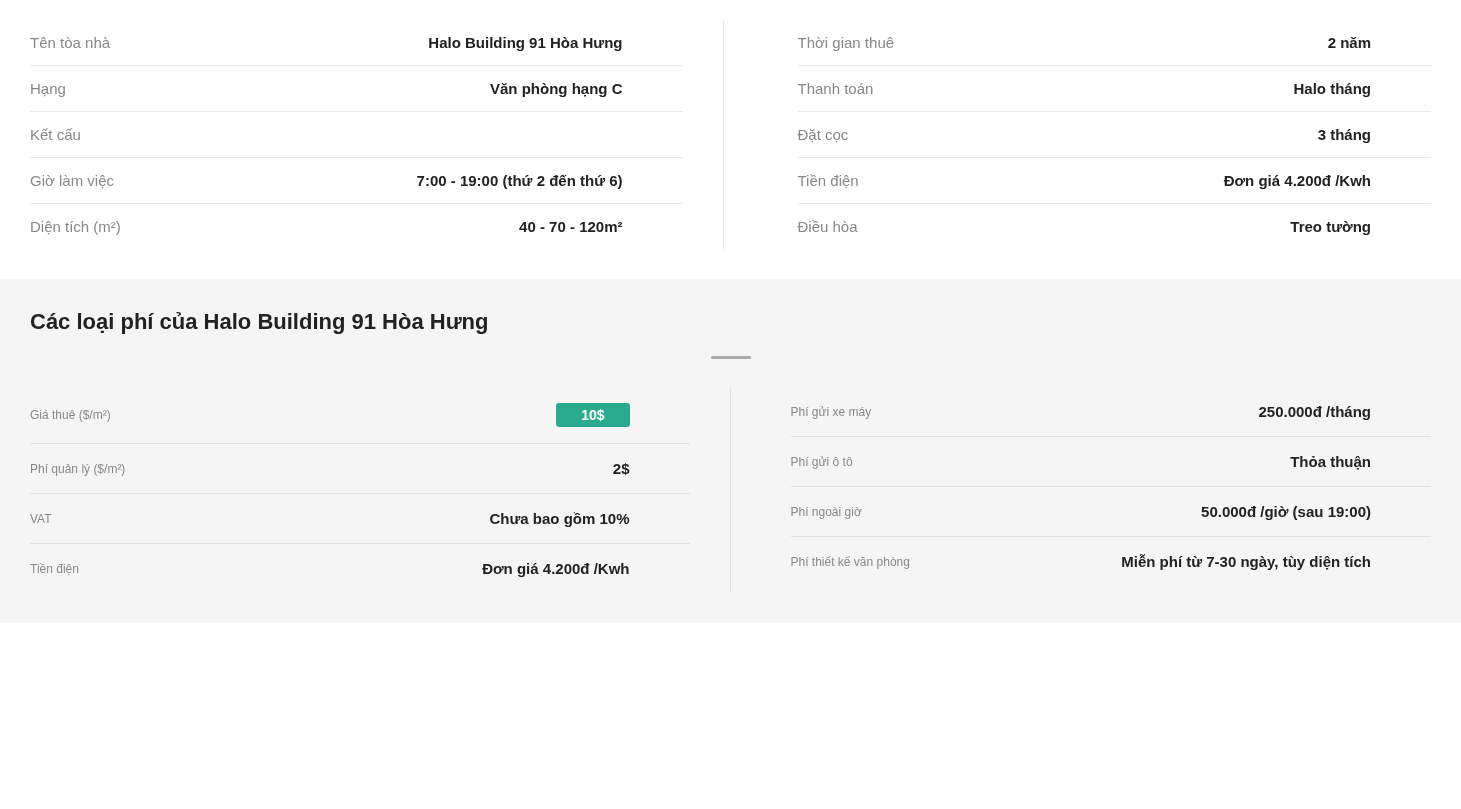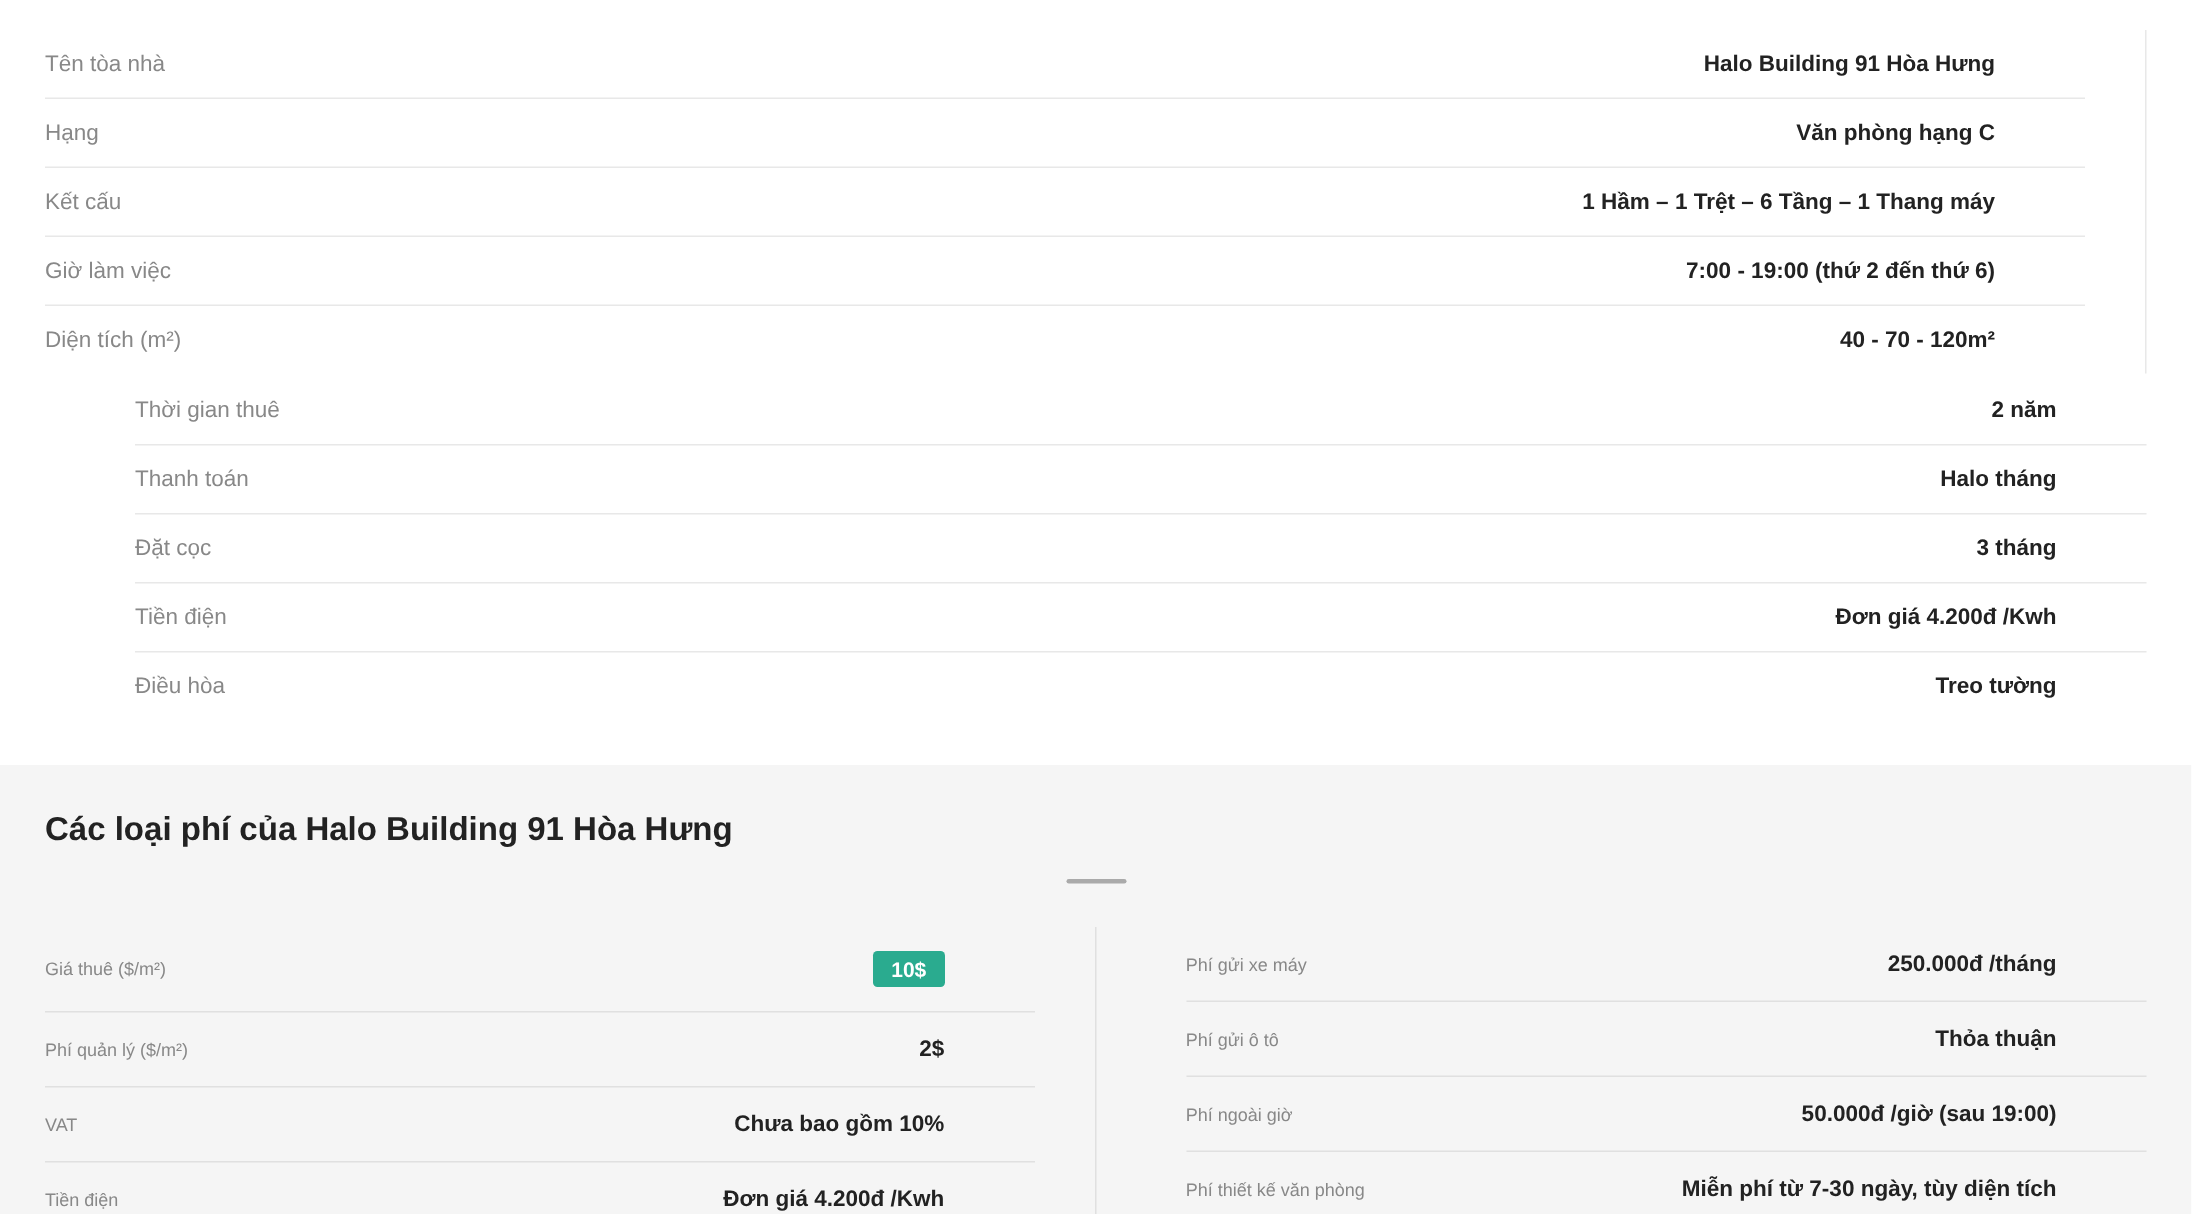--- a/index.html
+++ b/index.html
@@ -15,22 +15,22 @@
       min-height: 809px;
     }
 
     .section-info {
       background: #ffffff;
       padding: 20px 30px 30px 30px;
     }
 
     .info-grid {
       display: grid;
-      grid-template-columns: 1fr;
-      gap: 2px;
+      grid-template-columns: 1fr 1fr;
+      gap: 14px;
     }
 
     .info-row {
       display: flex;
       align-items: center;
       border-bottom: 1px solid #e8e8e8;
       padding: 14px 0;
     }
 
     .info-row:last-child {
@@ -121,21 +121,21 @@
       flex: 1;
       text-align: right;
       padding-right: 60px;
     }
 
     .fee-badge {
       background: #2aab8f;
       color: #fff;
       font-size: 14px;
       font-weight: 700;
-      padding: 4px 12px;
+      padding: 4px 25px;
       border-radius: 3px;
       display: inline-block;
     }
 
     .fee-left-col {
       padding-right: 40px;
       border-right: 1px solid #e0e0e0;
     }
 
     .fee-right-col {
@@ -154,21 +154,20 @@
         <span class="info-value">Halo Building 91 Hòa Hưng</span>
       </div>
 
       <div class="info-row">
         <span class="info-label">Hạng</span>
         <span class="info-value">Văn phòng hạng C</span>
       </div>
 
       <div class="info-row">
         <span class="info-label">Kết cấu</span>
-        <span class="info-value">1 Hầm – 1 Trệt – 6 Tầng – 1 Thang máy</span>
       </div>
 
       <div class="info-row">
         <span class="info-label">Giờ làm việc</span>
         <span class="info-value">7:00 - 19:00 (thứ 2 đến thứ 6)</span>
       </div>
 
       <div class="info-row">
         <span class="info-label">Diện tích (m²)</span>
         <span class="info-value">40 - 70 - 120m²</span>

